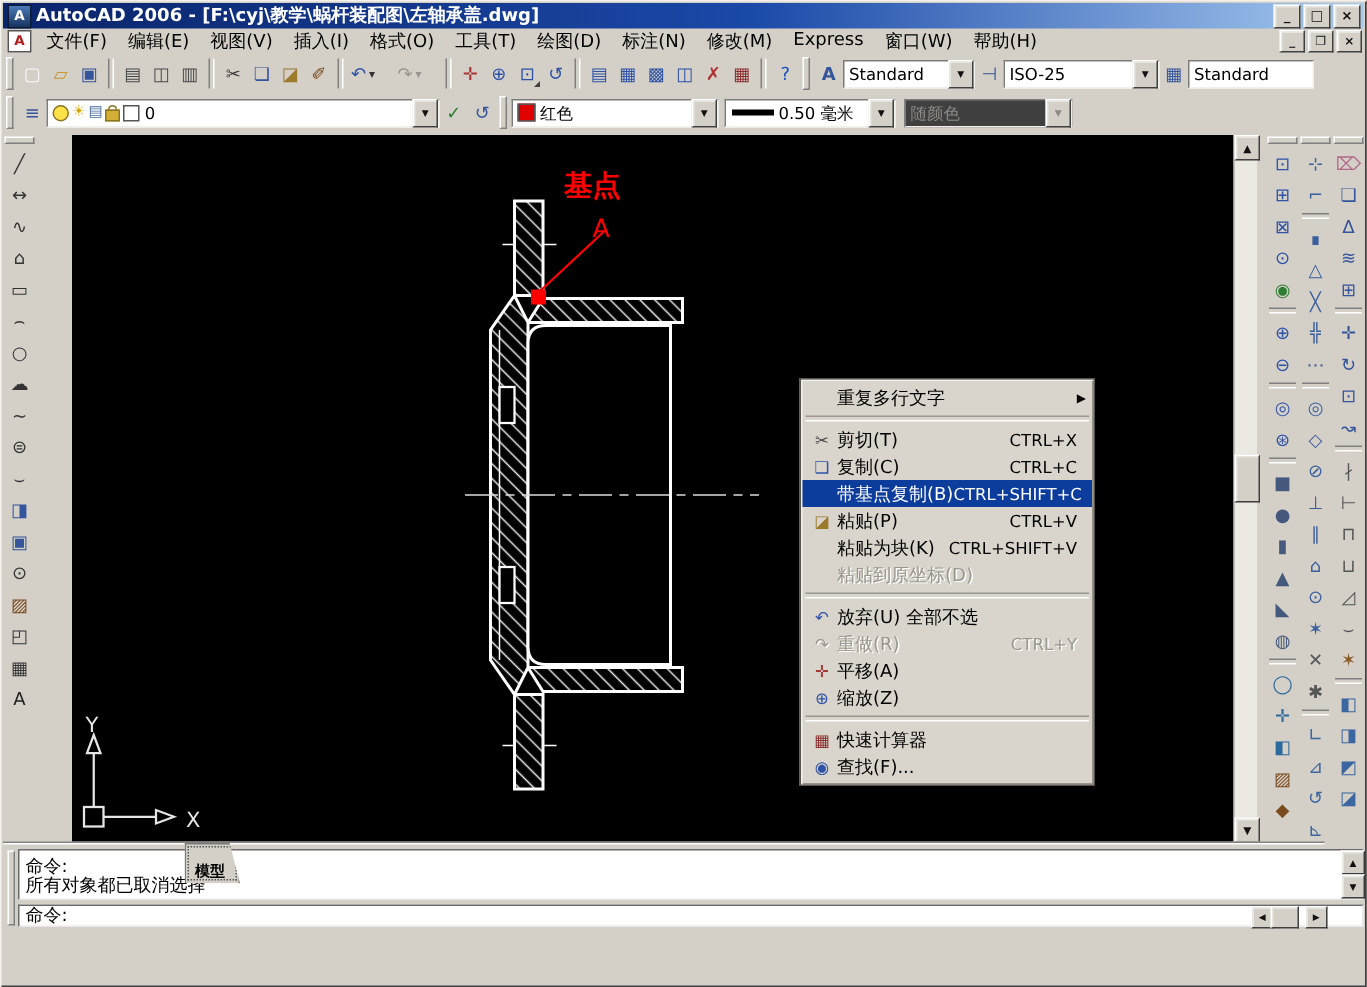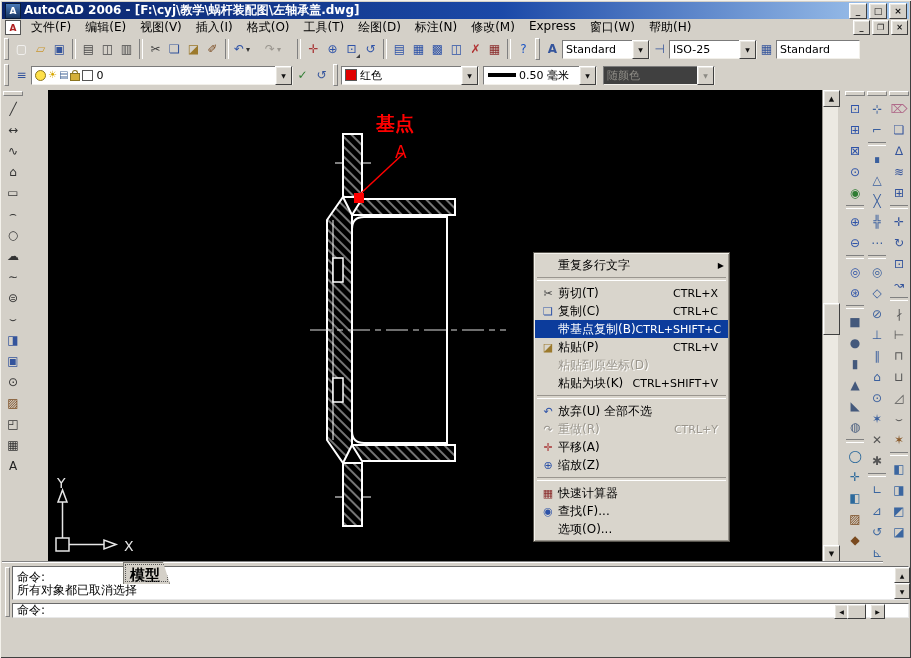--- a/index.html
+++ b/index.html
@@ -66,21 +66,21 @@
   
   .vscroll{position:absolute;left:820px;top:2px;width:15px;height:472px;background:#ece9e2;border-left:1px solid #9a968f}
   .sbtn{width:15px;height:15px;font-size:7px}
   .vthumb{position:absolute;left:0;top:213px;width:15px;height:30px}
   .vup{position:absolute;left:0;top:0}
   .vdn{position:absolute;left:0;bottom:0}
   
   .tabrow{position:absolute;left:46px;top:474px;width:789px;height:19px;display:flex;align-items:flex-start}
   .tnav{width:16px;height:16px;font-size:7px;flex:none}
   .tabs{display:flex;margin-left:3px}
-  .tab{height:17px;padding:4px 9px 0 6px;display:flex;align-items:center;font-size:15px;
+  .tab{height:17px;padding:9px 9px 0 6px;display:flex;align-items:center;font-size:10px;
     background:#c6c2b9;border:1px solid #7c7a74;border-bottom:none;
     clip-path:polygon(0 0,calc(100% - 7px) 0,100% 100%,0 100%)}
   .tab.active{background:#d4d0c8;font-weight:bold;outline:1px dotted #555;outline-offset:-3px;z-index:2}
   .hscroll{flex:1;height:16px;background:#ece9e2;display:flex;align-items:center;margin-top:1px}
   .hthumb{width:150px;height:16px}
   .htrack{flex:1;height:16px}
   
   .ctx{position:absolute;left:533px;top:252px;width:193px;background:#d9d5cc;
     border:1px solid #58554e;padding:3px 1px;z-index:50;
     box-shadow:inset 1px 1px 0 #f4f2ec, inset -1px -1px 0 #98948c, 3px 3px 4px rgba(0,0,0,.5)}
@@ -244,21 +244,21 @@
       <div class="tbtn">
           <span class="g" style="color:#34549c;font-weight:bold">A</span>
         </div>
       <div class="combo" style="width:88px">
         <span class="val">Standard</span>
         <span class="b3d cbtn">▼</span>
       </div>
       <div class="tbtn">
           <span class="g" style="color:#34549c">⊣</span>
         </div>
-      <div class="combo" style="width:88px">
+      <div class="combo" style="width:104px">
         <span class="val">ISO-25</span>
         <span class="b3d cbtn">▼</span>
       </div>
       <div class="tbtn">
           <span class="g" style="color:#34549c">▦</span>
         </div>
       <div class="combo" style="width:84px">
         <span class="val">Standard</span>
       </div>
     </div>
@@ -685,28 +685,28 @@
       <div class="mi hl">
         <span class="mic"></span>
         <span class="mil">带基点复制(B)</span>
         <span class="mis">CTRL+SHIFT+C</span>
       </div>
       <div class="mi">
         <span class="mic" style="color: rgb(156, 122, 44);">◪</span>
         <span class="mil">粘贴(P)</span>
         <span class="mis">CTRL+V</span>
       </div>
+      <div class="mi">
+        <span class="mic"></span>
+        <span class="mil">粘贴为块(K)</span>
+        <span class="mis">CTRL+SHIFT+V</span>
+      </div>
       <div class="mi dis">
         <span class="mic"></span>
         <span class="mil">粘贴到原坐标(D)</span>
-      </div>
-      <div class="mi">
-        <span class="mic"></span>
-        <span class="mil">粘贴为块(K)</span>
-        <span class="mis">CTRL+SHIFT+V</span>
       </div>
       <div class="msep"></div>
       <div class="mi">
         <span class="mic" style="color: rgb(45, 82, 168);">↶</span>
         <span class="mil">放弃(U) 全部不选</span>
       </div>
       <div class="mi dis">
         <span class="mic" style="color: rgb(154, 150, 143);">↷</span>
         <span class="mil">重做(R)</span>
         <span class="mis">CTRL+Y</span>
@@ -720,24 +720,20 @@
         <span class="mil">缩放(Z)</span>
       </div>
       <div class="msep"></div>
       <div class="mi">
         <span class="mic" style="color: rgb(138, 43, 43);">▦</span>
         <span class="mil">快速计算器</span>
       </div>
       <div class="mi">
         <span class="mic" style="color: rgb(45, 82, 168);">◉</span>
         <span class="mil">查找(F)...</span>
-      </div>
-      <div class="mi">
-        <span class="mic"></span>
-        <span class="mil">选项(O)...</span>
       </div>
     </div>
 
   <div class="cmd">
     <div class="cmdgrip"></div>
     <div class="hist">
       <div>命令:</div>
       <div>所有对象都已取消选择</div>
     </div>
     <div class="histscroll">

